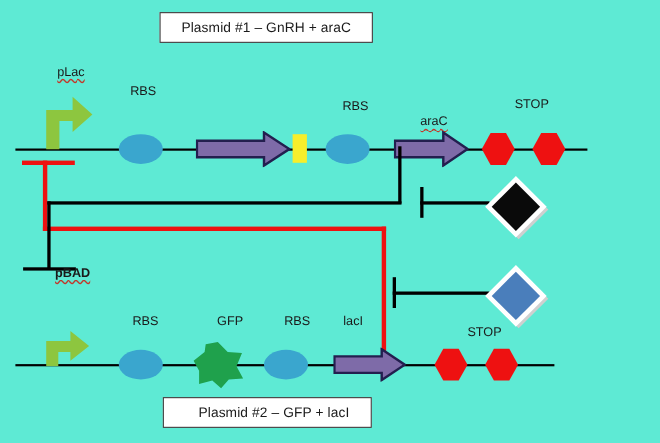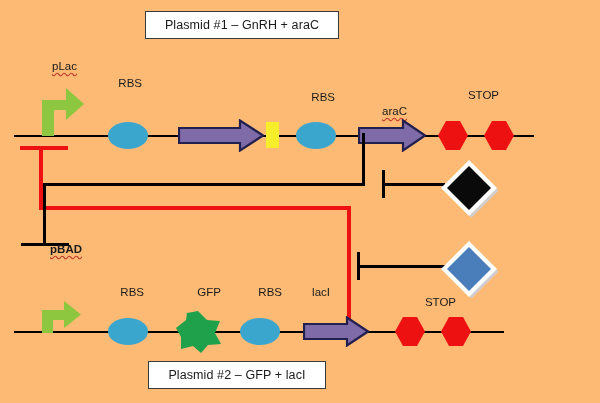--- a/index.html
+++ b/index.html
@@ -4,21 +4,21 @@
 <style>
   html, body {
     margin: 0;
     padding: 0;
     background: #ffffff;
   }
   #stage {
     position: relative;
     width: 600px;
     height: 403px;
-    background: #fdba74;
+    background: #5eead4;
     overflow: hidden;
     font-family: "Liberation Sans", sans-serif;
   }
 
   
   .abs { position: absolute; }
 
   
   .titlebox {
     border: 1px solid #3a3a3a;
@@ -233,17 +233,17 @@
     <svg width="32" height="31" viewBox="0 0 32 31">
       <polygon points="9,1 23,1 31,15.5 23,30 9,30 1,15.5" fill="#EE1111"></polygon>
     </svg>
   </div>
   <div class="abs term" style="left:440px; top:316px; width:32px; height:31px;">
     <svg width="32" height="31" viewBox="0 0 32 31">
       <polygon points="9,1 23,1 31,15.5 23,30 9,30 1,15.5" fill="#EE1111"></polygon>
     </svg>
   </div>
 
-  <div class="abs titlebox" style="left:148px; top:361px; width:176px; height:26px;">
+  <div class="abs titlebox" style="left:148px; top:361px; width:176px; height:26px;padding-left:12px;">
     <span>Plasmid #2 – GFP + lacI</span>
   </div>
 
 </div>
 
 </body></html>

